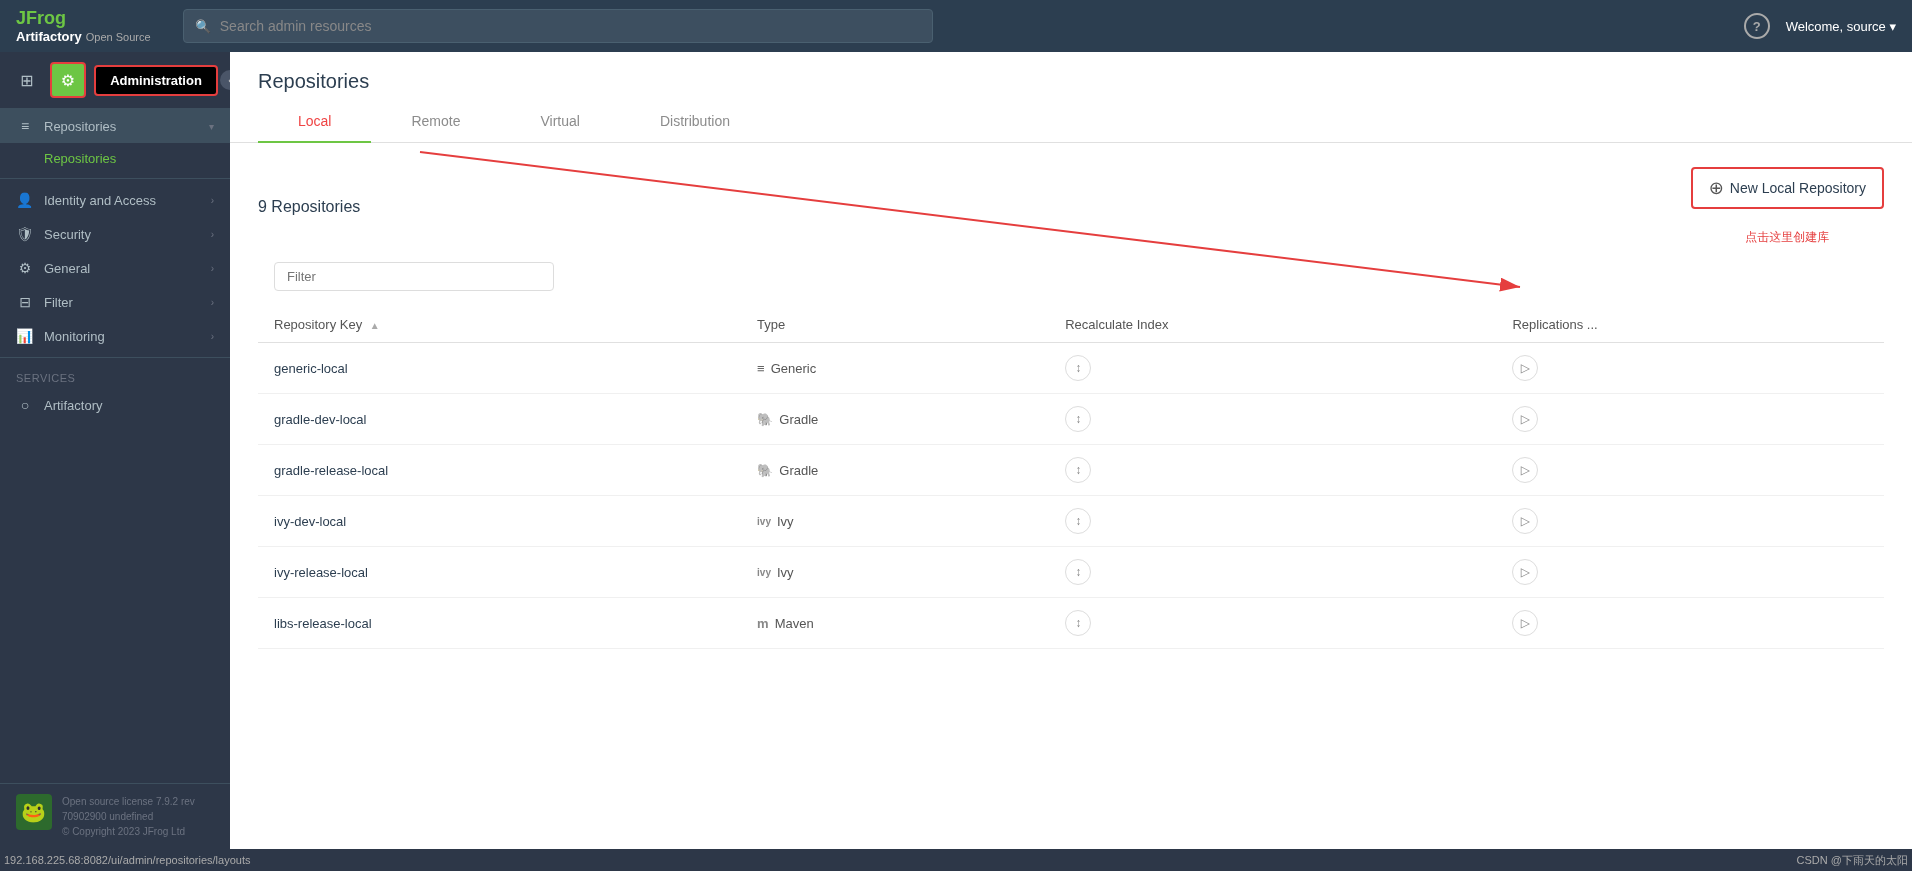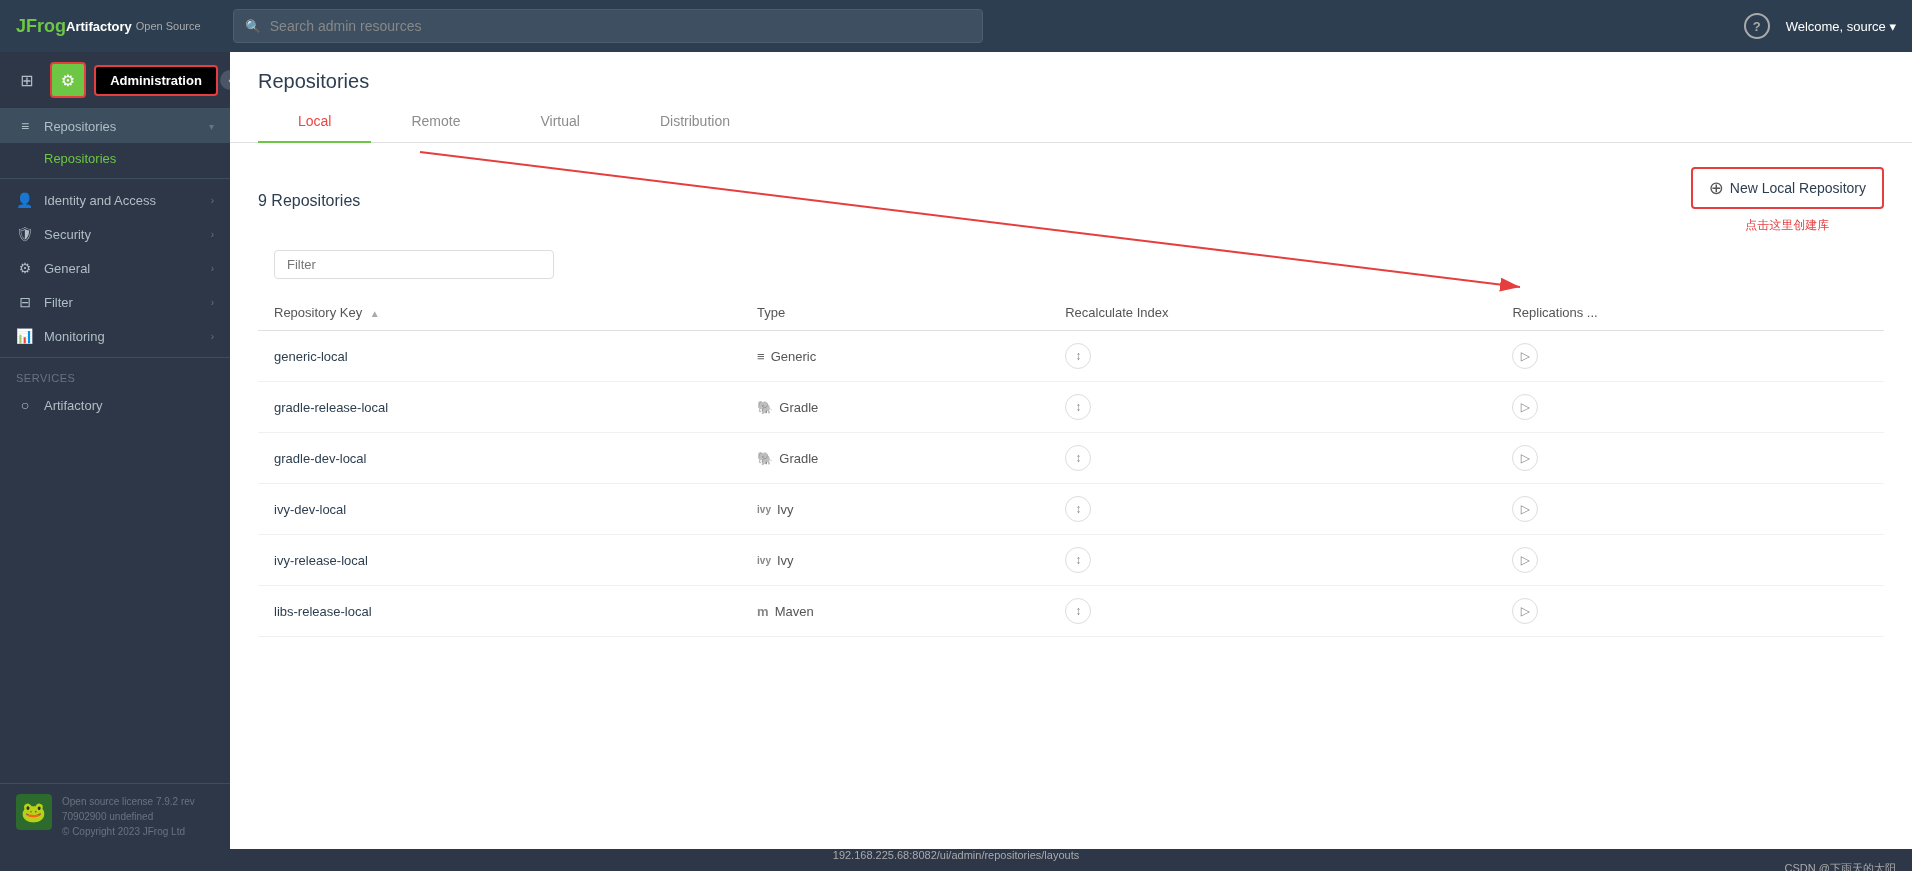--- a/index.html
+++ b/index.html
@@ -10,21 +10,21 @@
       background: #2c3e50;
       height: 52px;
       display: flex;
       align-items: center;
       padding: 0 16px;
       flex-shrink: 0;
       gap: 12px;
     }
     .logo-area {
       display: flex;
-      flex-direction: row;
+      flex-direction: column;
       color: #fff;
       margin-right: 20px;
     }
     .search-bar {
       flex: 1;
       max-width: 750px;
       background: #3d4f60;
       border: 1px solid #4a6070;
       border-radius: 4px;
       height: 34px;
@@ -201,21 +201,21 @@
       cursor: pointer;
       font-size: 14px;
       background: #fff;
     }
     .new-repo-btn .plus-icon { font-size: 18px; color: #555; }
 
     .click-hint {
       text-align: center;
       color: #e53e3e;
       font-size: 12px;
-      margin-top: 8px;
+      margin-top: 20px;
     }
 
     .filter-input {
       width: 280px;
       padding: 6px 12px;
       border: 1px solid #ddd;
       border-radius: 4px;
       font-size: 13px;
       outline: none;
       color: #555;
@@ -262,22 +262,21 @@
     .content-area::-webkit-scrollbar-thumb { background: #ccc; border-radius: 4px; }
 
     
     .red-box { border: 2px solid #e53e3e; }
 
     .bottom-bar {
       background: #2d3748;
       height: 22px;
       display: flex;
       align-items: center;
-      padding: 0 16px;
-      flex-direction: column;
+      padding: 0 4px;
     }
     .bottom-bar-text { color: #aaa; font-size: 11px; }
     .bottom-bar-right { margin-left: auto; color: #aaa; font-size: 11px; }
 
     .sidebar-wrapper { position: relative; }
   </style>
 </head>
 <body>
 
 <div class="top-header">
@@ -430,36 +429,36 @@
                 </div>
               </td>
               <td style="text-align: center;">
                 <div class="action-icon">↕</div>
               </td>
               <td style="text-align: center;">
                 <div class="action-icon">▷</div>
               </td>
             </tr>
             <tr>
-              <td class="repo-name">gradle-release-local</td>
+              <td class="repo-name">gradle-dev-local</td>
               <td>
                 <div class="type-cell">
                   <span class="type-icon">🐘</span>
                   <span>Gradle</span>
                 </div>
               </td>
               <td style="text-align: center;">
                 <div class="action-icon">↕</div>
               </td>
               <td style="text-align: center;">
                 <div class="action-icon">▷</div>
               </td>
             </tr>
             <tr>
-              <td class="repo-name">gradle-dev-local</td>
+              <td class="repo-name">gradle-release-local</td>
               <td>
                 <div class="type-cell">
                   <span class="type-icon">🐘</span>
                   <span>Gradle</span>
                 </div>
               </td>
               <td style="text-align: center;">
                 <div class="action-icon">↕</div>
               </td>
               <td style="text-align: center;">

